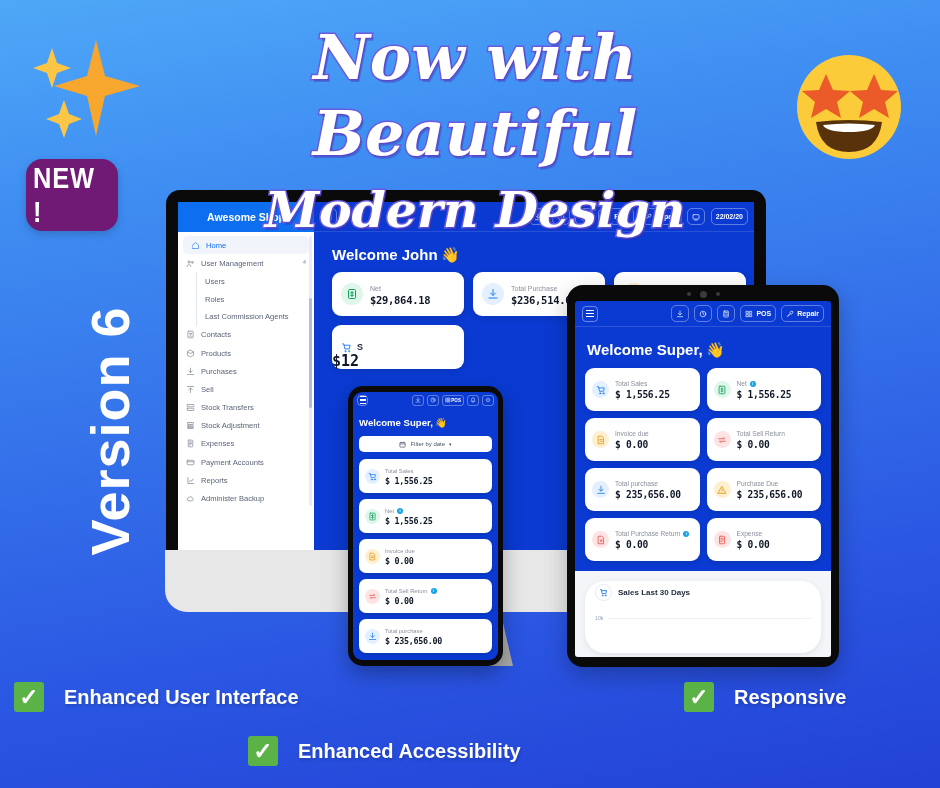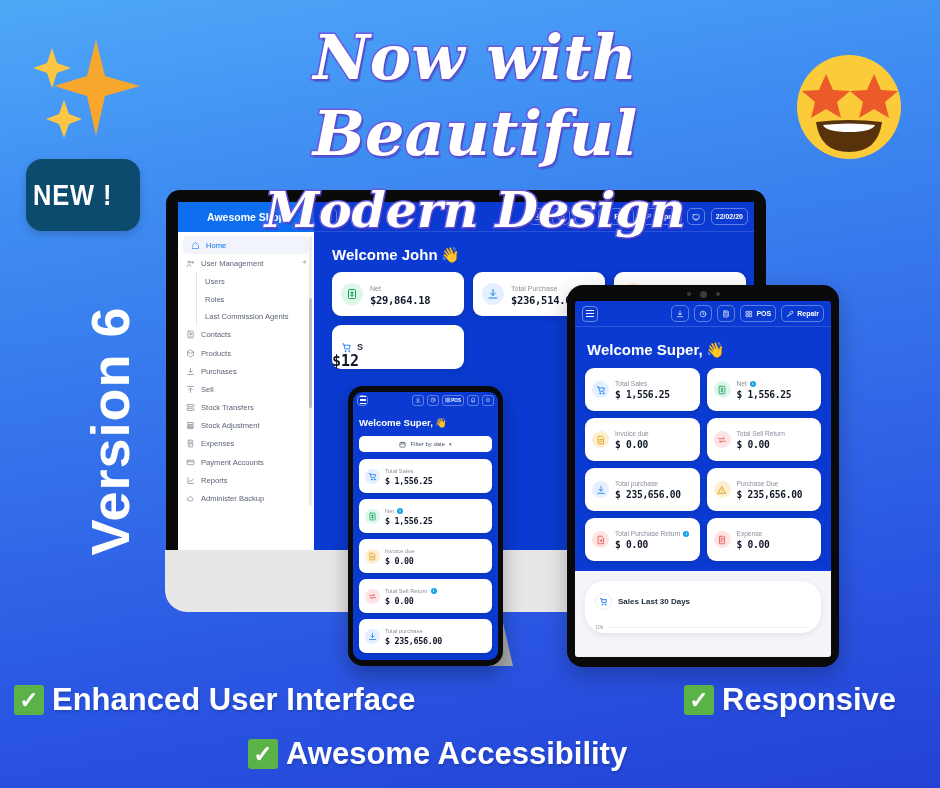--- a/index.html
+++ b/index.html
@@ -32,22 +32,22 @@
     z-index: 30;
   }
   .emoji-star {
     position: absolute; left: 790px; top: 48px;
     width: 118px; height: 118px; z-index: 30;
   }
 
   
   .new-badge {
     position: absolute; left: 26px; top: 159px;
-    width: 114px; height: 72px; border-radius: 16px;
-    background: #0c4a6e;
+    width: 92px; height: 72px; border-radius: 16px;
+    background: #701a75;
     display: flex; align-items: center; justify-content: flex-start;
     z-index: 31;
     box-shadow: 0 3px 8px rgba(0,0,0,.18);
   }
   .new-badge span {
     color: #fff; font-weight: bold; font-size: 30px;
     letter-spacing: 1px;
     font-family: "Liberation Sans", sans-serif;
     transform: scaleX(.85);
   }
@@ -156,21 +156,21 @@
   .t-burger i { display:block; width:8px; height:1.2px; background:#fff; }
   .t-spacer { flex: 1; }
   .t-welcome { color:#fff; font-size: 15px; font-weight: bold; padding: 14px 0 9px 12px; }
   .t-grid { padding: 0 10px; display: grid; grid-template-columns: 1fr 1fr; gap: 7px; }
   .t-card { background:#fff; border-radius: 9px; height: 43px; display:flex; align-items:center;
             gap: 6px; padding: 0 7px; box-shadow: 0 2px 5px rgba(0,0,0,.12); }
   .t-card .cl { font-size: 6.6px; color:#8a8f9c; line-height: 10px; display:flex; align-items:center; gap:3px;}
   .t-card .cv { font-size: 9.6px; color:#101828; font-weight:bold;
                 font-family:"DejaVu Sans Mono", monospace; letter-spacing:-.3px; }
   .t-panel { margin-top: 10px; background:#f3f5f9; padding: 10px 10px 0 10px; height: 90px; }
-  .t-chart { background:#fff; border-radius: 20px; height: 52px; padding: 12px 10px;
+  .t-chart { background:#fff; border-radius: 20px; height: 72px; padding: 3px 10px;
              box-shadow: 0 2px 6px rgba(0,0,0,.08); }
   .t-chart-hd { display:flex; align-items:center; gap:6px; }
   .t-chart-hd .ring { width:17px;height:17px;border-radius:50%;border:1px solid #e6ebf3;
                       display:flex;align-items:center;justify-content:center; }
   .t-chart-hd .tt { font-size: 8px; font-weight:bold; color:#1d2939; }
   .t-axis { margin-top: 14px; display:flex; align-items:center; gap:5px; }
   .t-axis .tick { font-size: 5.2px; color:#98a2b3; }
   .t-axis .rule { flex:1; height:1px; background:#eef1f6; }
 
   
@@ -200,22 +200,22 @@
               color:#fff; font-size:4px; text-align:center; line-height:6px; font-weight:bold;}
 
   
   .features { position: absolute; left: 0; top: 672px; width: 940px; height: 116px; z-index: 28; }
   .feat { position: absolute; display: flex; align-items: center; gap: 8px; }
   .feat .check {
     width: 30px; height: 30px; background: #5bb247; border-radius: 3px;
     display:flex; align-items:center; justify-content:center;
     color:#fff; font-size: 23px; font-weight:bold; line-height: 1;
   }
-  .feat .txt { color:#fff; font-weight:bold; font-size: 31px;
-               text-shadow: 1px 2px 3px rgba(0,0,0,.18); white-space: nowrap; }
+  .feat .txt { color:#fff; font-weight:bold; font-size: 20px;
+               text-shadow: 1px 2px 3px rgba(0,0,0,.18); white-space: nowrap; margin-left: 12px; }
   .f1 { left: 14px; top: 10px; }
   .f2 { left: 684px; top: 10px; }
   .f3 { left: 248px; top: 64px; }
 </style>
 </head>
 <body>
 
 <div class="sparkle">
   <svg viewBox="0 0 128 115" width="128" height="115">
     <path d="M72 12 L81 48 L116 58 L81 68 L72 108 L63 68 L30 58 L63 48 Z" fill="#F7A72E"></path>
@@ -754,15 +754,15 @@
   <div class="feat f1">
     <span class="check">✓</span>
     <span class="txt">Enhanced User Interface</span>
   </div>
   <div class="feat f2">
     <span class="check">✓</span>
     <span class="txt">Responsive</span>
   </div>
   <div class="feat f3">
     <span class="check">✓</span>
-    <span class="txt">Awesome Accessibility</span>
+    <span class="txt">Enhanced Accessibility</span>
   </div>
 </div>
 
 </body></html>

